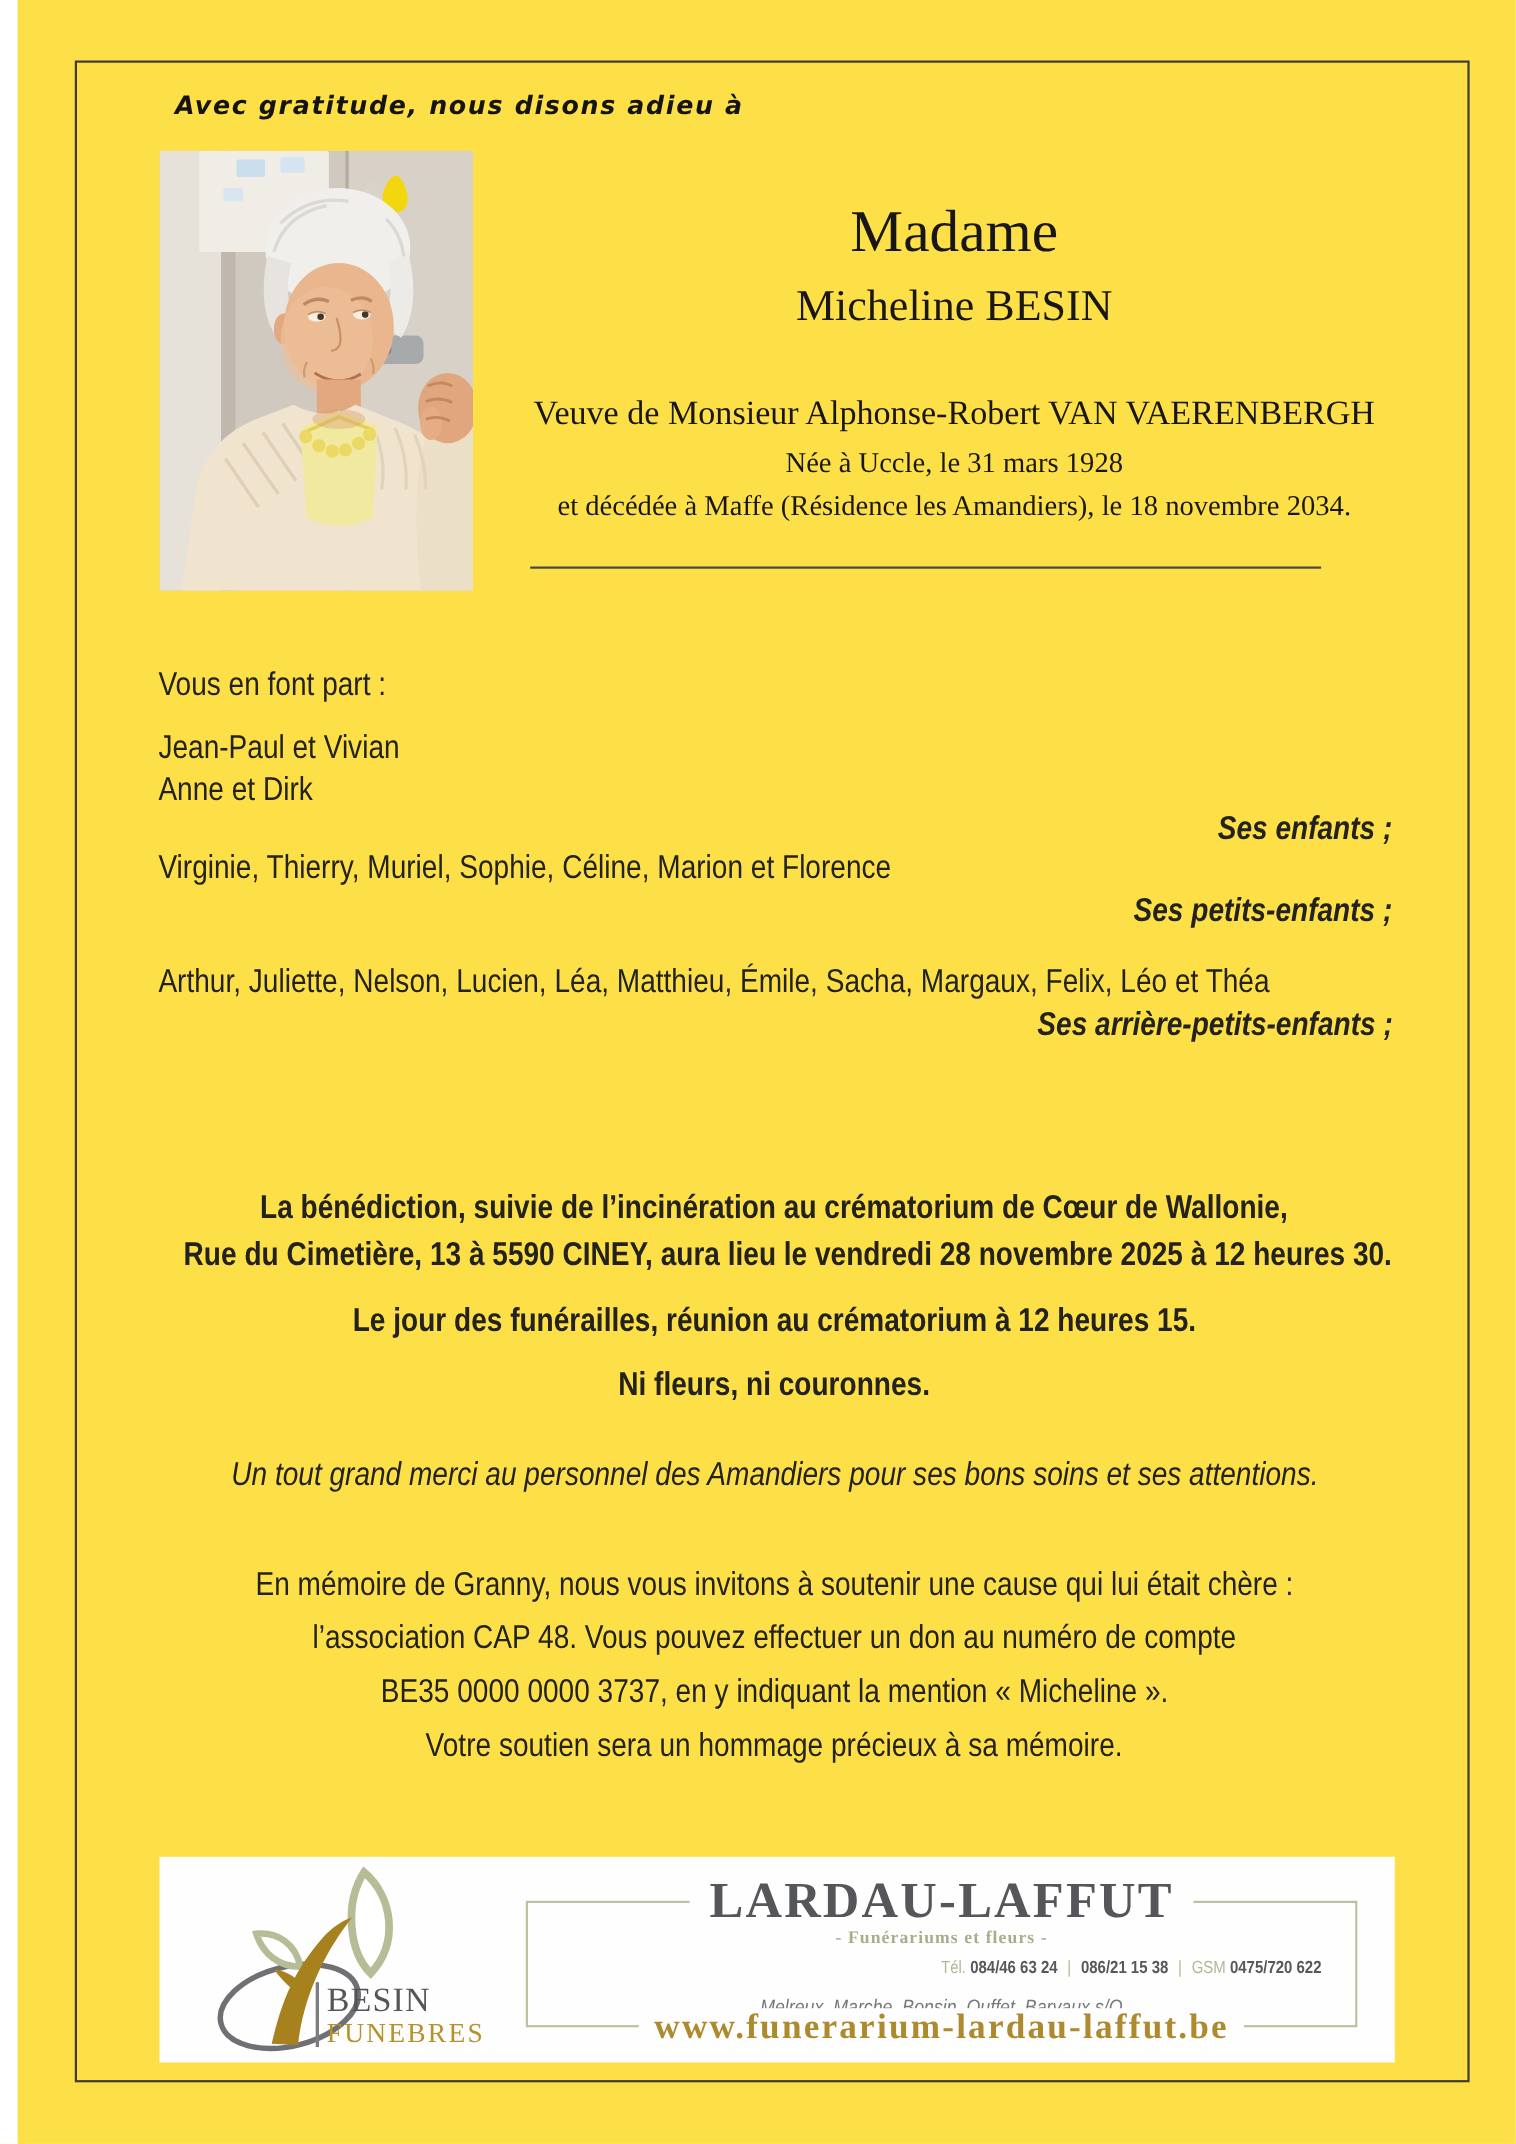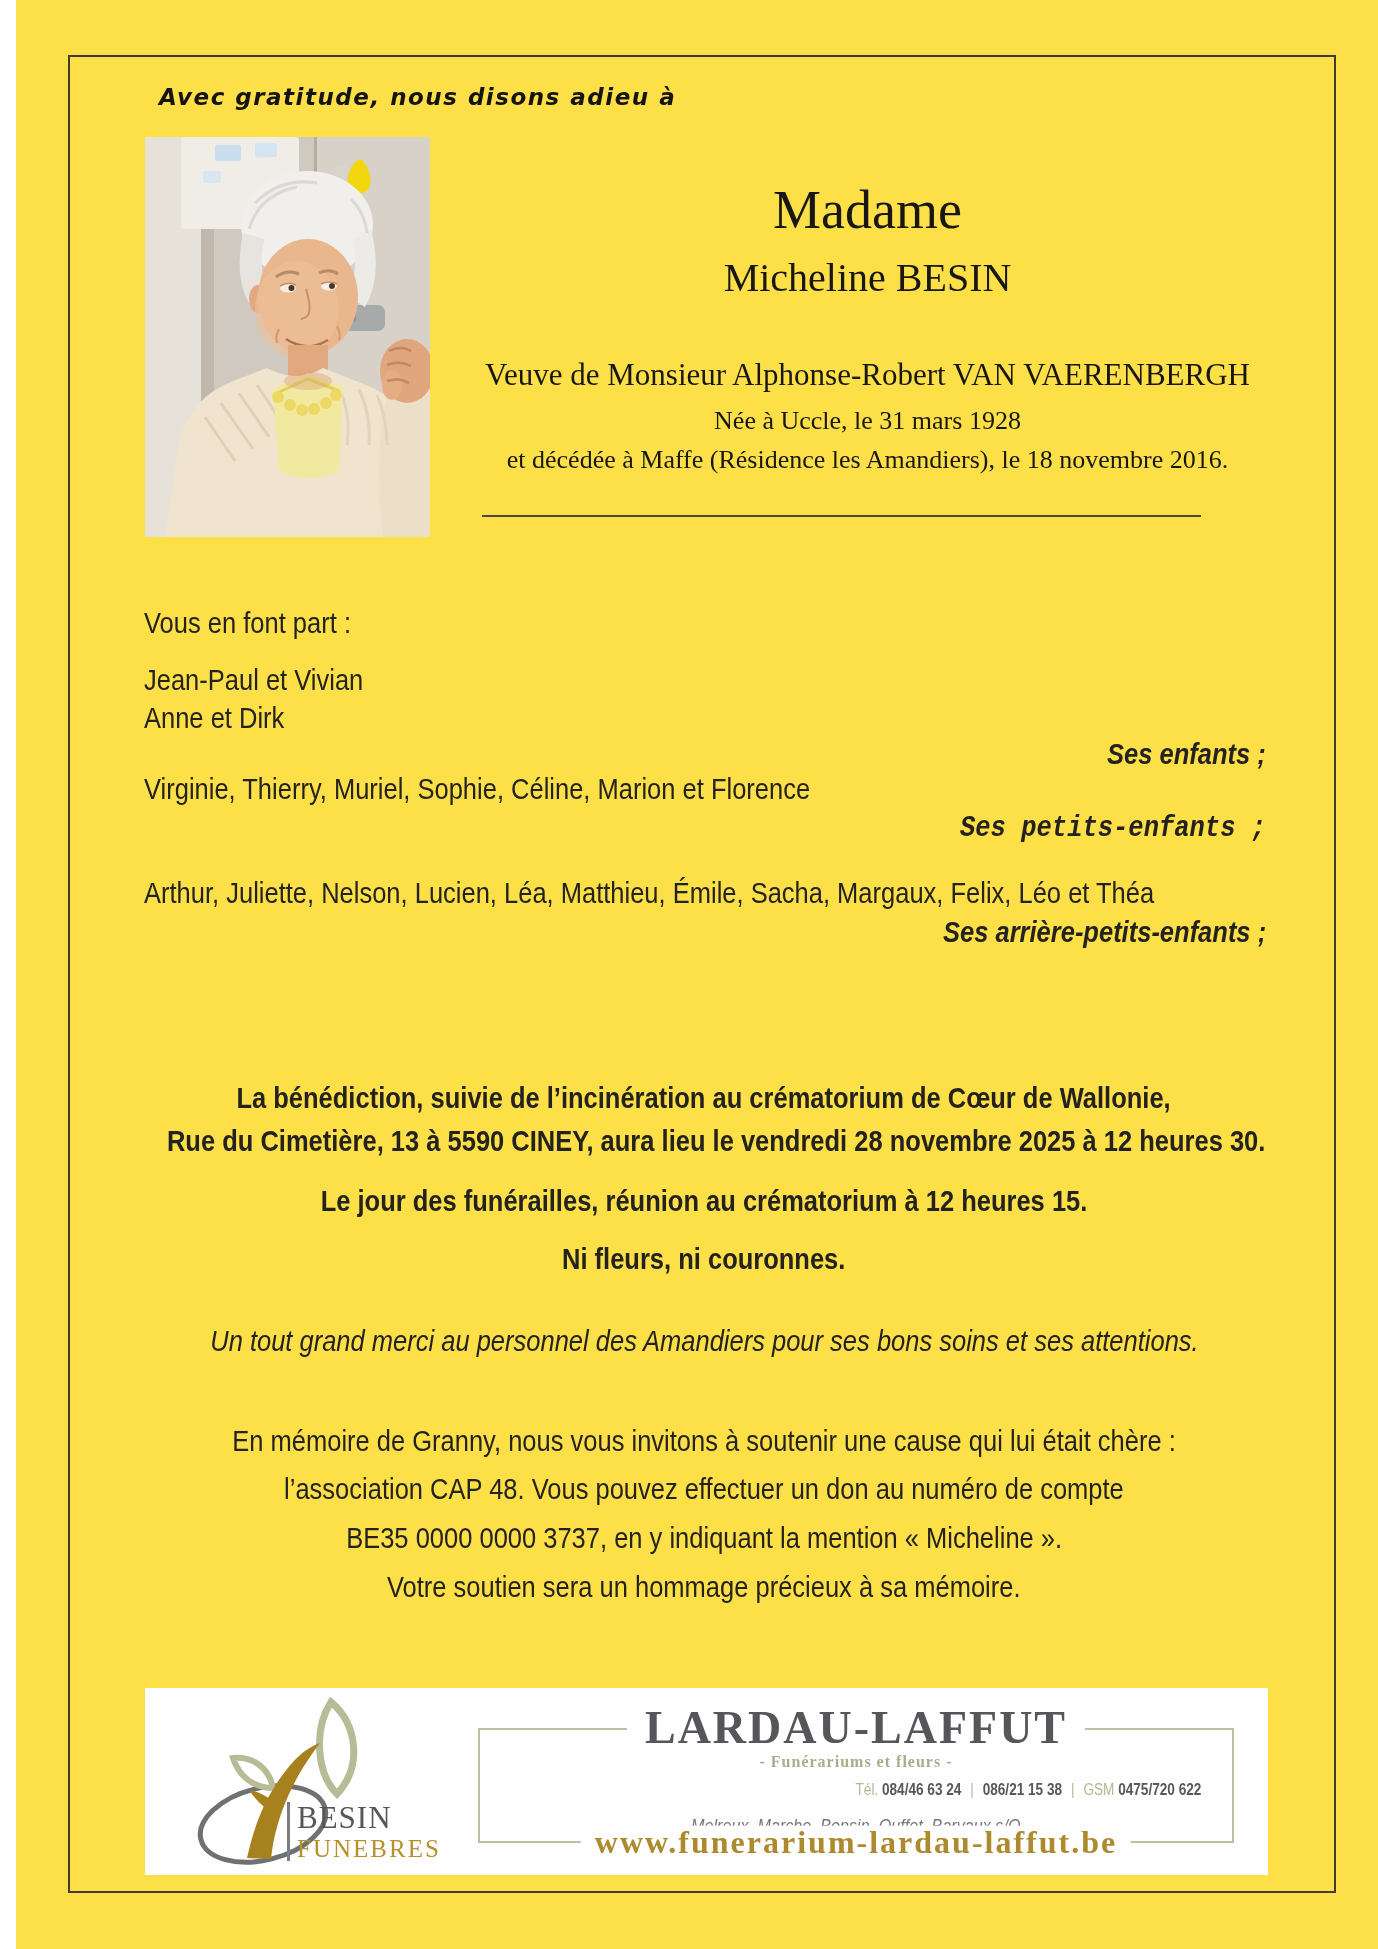--- a/index.html
+++ b/index.html
@@ -138,30 +138,30 @@
     <ellipse cx="262" cy="234" rx="27" ry="32" fill="#e0a67e"></ellipse>
     <ellipse cx="247" cy="248" rx="10" ry="15" fill="#e6ad85"></ellipse>
     <path d="M244 214 q12 -6 22 0 M242 228 q12 -5 24 1 M242 244 q12 -4 22 2" stroke="#c4875f" stroke-width="2.5" fill="none"></path>
   </svg>
 
   <div class="head">
     <div class="h-madame">Madame</div>
     <div class="h-name">Micheline BESIN</div>
     <div class="h-veuve">Veuve de Monsieur Alphonse-Robert VAN VAERENBERGH</div>
     <div class="h-born">Née à Uccle, le 31 mars 1928</div>
-    <div class="h-died">et décédée à Maffe (Résidence les Amandiers), le 18 novembre 2016.</div>
+    <div class="h-died">et décédée à Maffe (Résidence les Amandiers), le 18 novembre 2034.</div>
   </div>
   <div class="divider"></div>
 
   <div class="line oL" style="top:606px;"><span class="nr">Vous en font part :</span></div>
   <div class="line oL" style="top:663px;"><span class="nr">Jean-Paul et Vivian</span></div>
   <div class="line oL" style="top:701px;"><span class="nr">Anne et Dirk</span></div>
   <div class="line oR lbl" style="top:737px;"><span class="nr">Ses enfants ;</span></div>
   <div class="line oL" style="top:772px;"><span class="nr">Virginie, Thierry, Muriel, Sophie, Céline, Marion et Florence</span></div>
-  <div class="line oR lbl" style="top:811px;font-family:Liberation Mono, monospace;"><span class="nr">Ses petits-enfants ;</span></div>
+  <div class="line oR lbl" style="top:811px;"><span class="nr">Ses petits-enfants ;</span></div>
   <div class="line oR lbl" style="top:915px;"><span class="nr">Ses arrière-petits-enfants ;</span></div>
   <div class="line oL" style="top:876px;"><span class="nr">Arthur, Juliette, Nelson, Lucien, Léa, Matthieu, Émile, Sacha, Margaux, Felix, Léo et Théa</span></div>
 
   <div class="line oC bold" style="top:1081px;"><span class="nr">La bénédiction, suivie de l’incinération au crématorium de Cœur de Wallonie,</span></div>
   <div class="line oC bold" style="top:1124px;"><span class="nr">Rue du Cimetière, 13 à 5590 CINEY, aura lieu le vendredi 28 novembre 2025 à 12 heures 30.</span></div>
   <div class="line oC bold" style="top:1184px;"><span class="nr">Le jour des funérailles, réunion au crématorium à 12 heures 15.</span></div>
   <div class="line oC bold" style="top:1242px;"><span class="nr">Ni fleurs, ni couronnes.</span></div>
 
   <div class="line oC ital" style="top:1324px;"><span class="nr">Un tout grand merci au personnel des Amandiers pour ses bons soins et ses attentions.</span></div>
 

